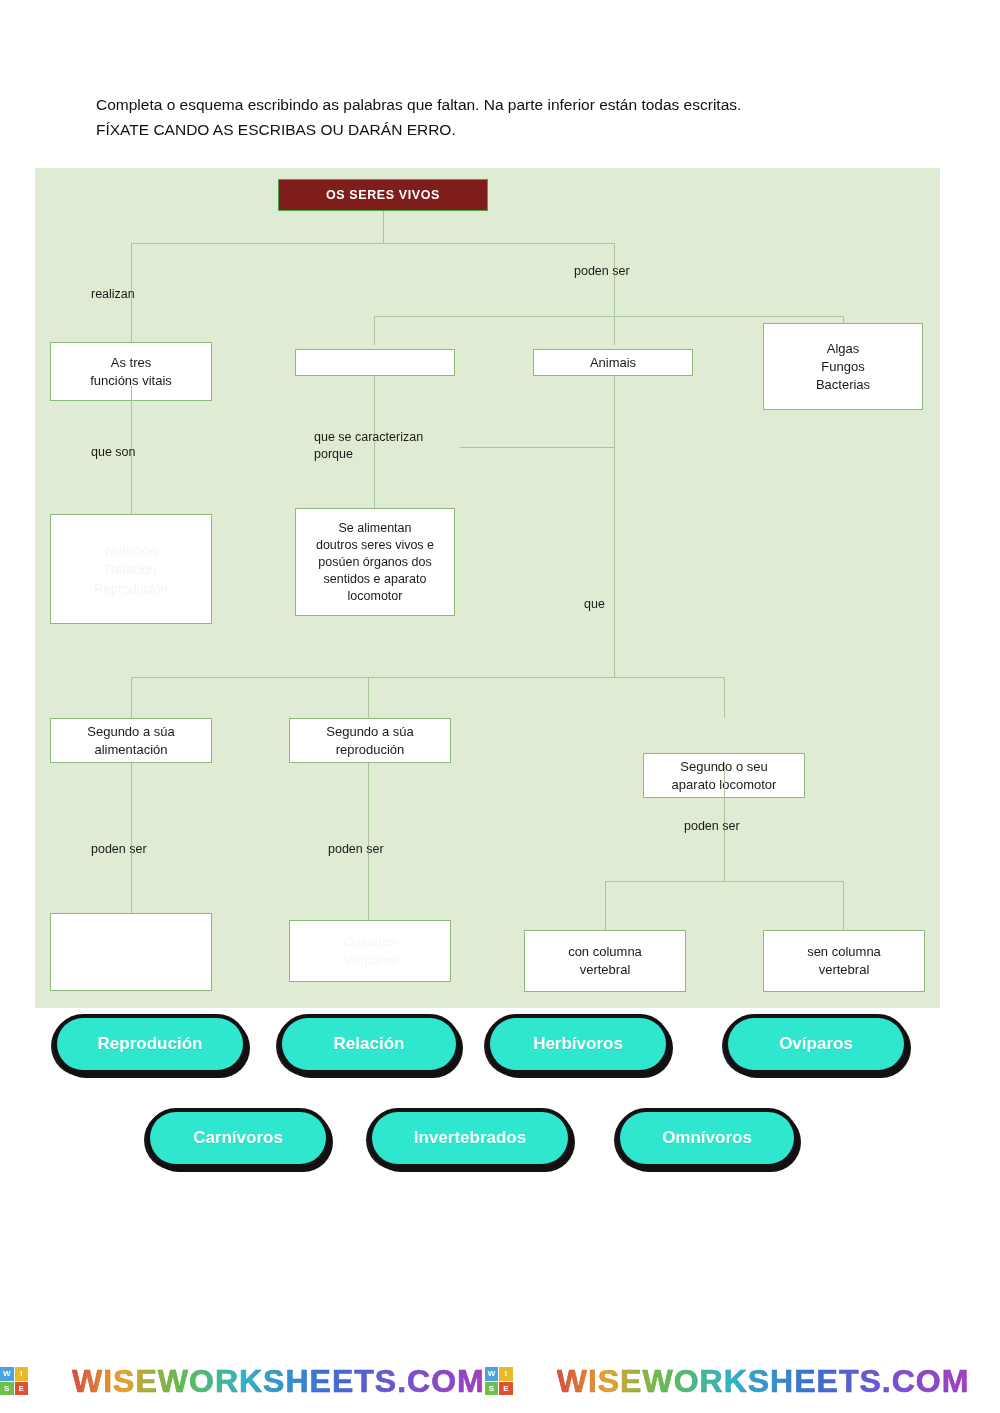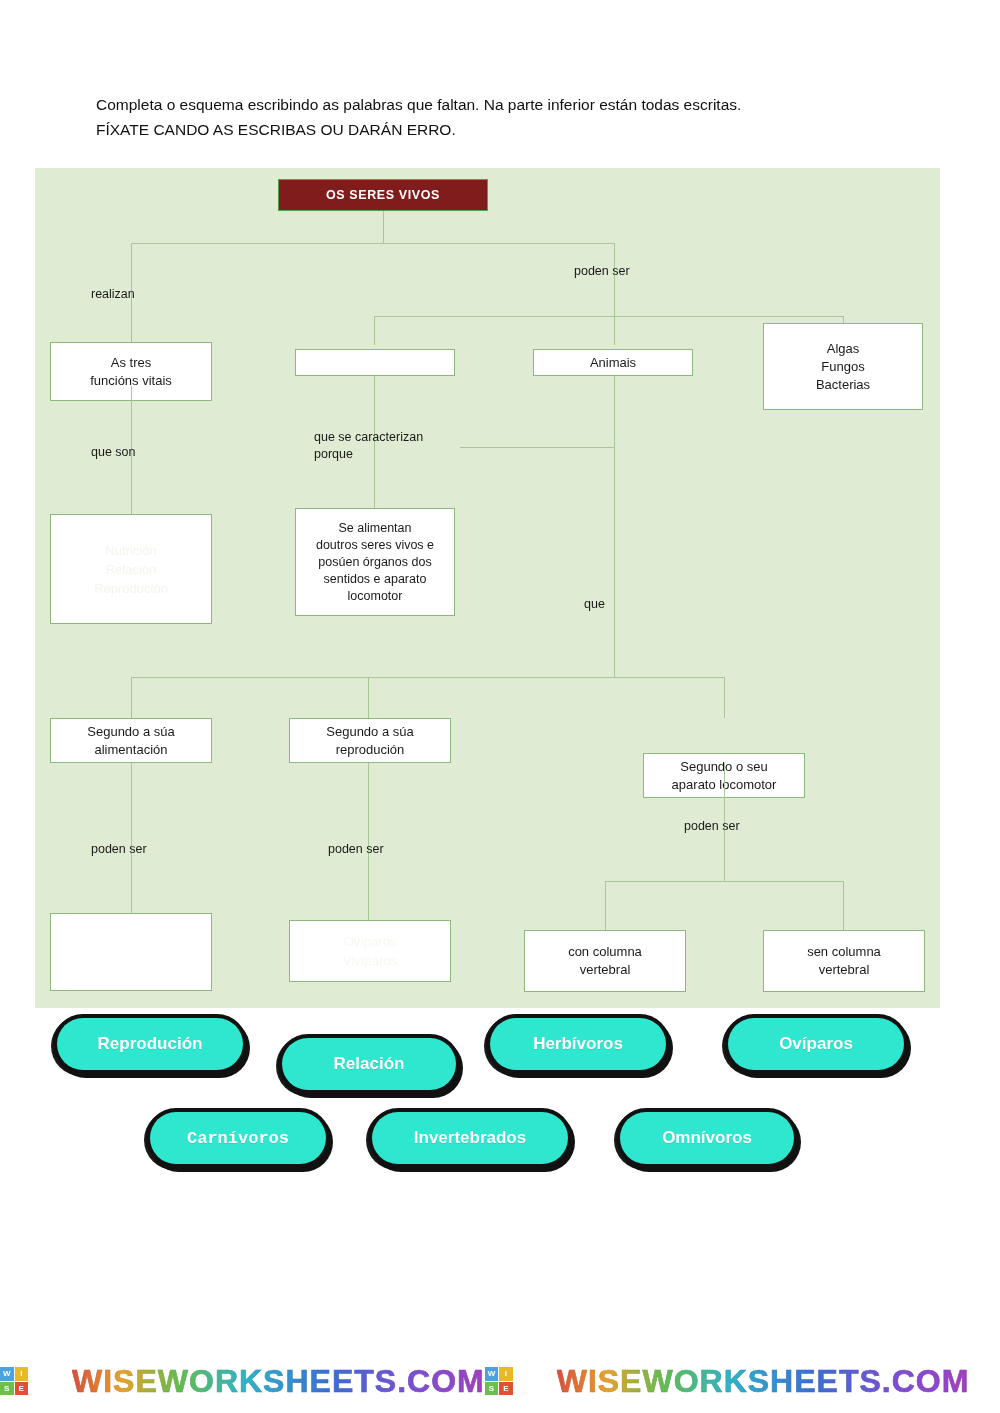--- a/index.html
+++ b/index.html
@@ -254,27 +254,27 @@
 
   <div class="node" style="left:728px; top:762px; width:162px; height:62px; white-space:pre-line;">sen columna
 vertebral</div>
 </div>
 
 <div class="chips">
 
 
   <div class="chiprow">
     <div class="chip" style="left:57px;  width:186px;">Reprodución</div>
-    <div class="chip" style="left:282px; width:174px;margin-top:20px;">Relación</div>
+    <div class="chip" style="left:282px; width:174px;">Relación</div>
     <div class="chip" style="left:490px; width:176px;">Herbívoros</div>
     <div class="chip" style="left:728px; width:176px;">Ovíparos</div>
   </div>
 
   <div class="chiprow">
-    <div class="chip" style="left:150px; width:176px;font-family:Liberation Mono, monospace;">Carnívoros</div>
+    <div class="chip" style="left:150px; width:176px;">Carnívoros</div>
     <div class="chip" style="left:372px; width:196px;">Invertebrados</div>
     <div class="chip" style="left:620px; width:174px;">Omnívoros</div>
   </div>
 </div>
 
 <div class="watermark">
   <div class="wmunit">
     <div class="wmlogo">
       <span class="wmc1">W</span>
       <span class="wmc2">I</span>

